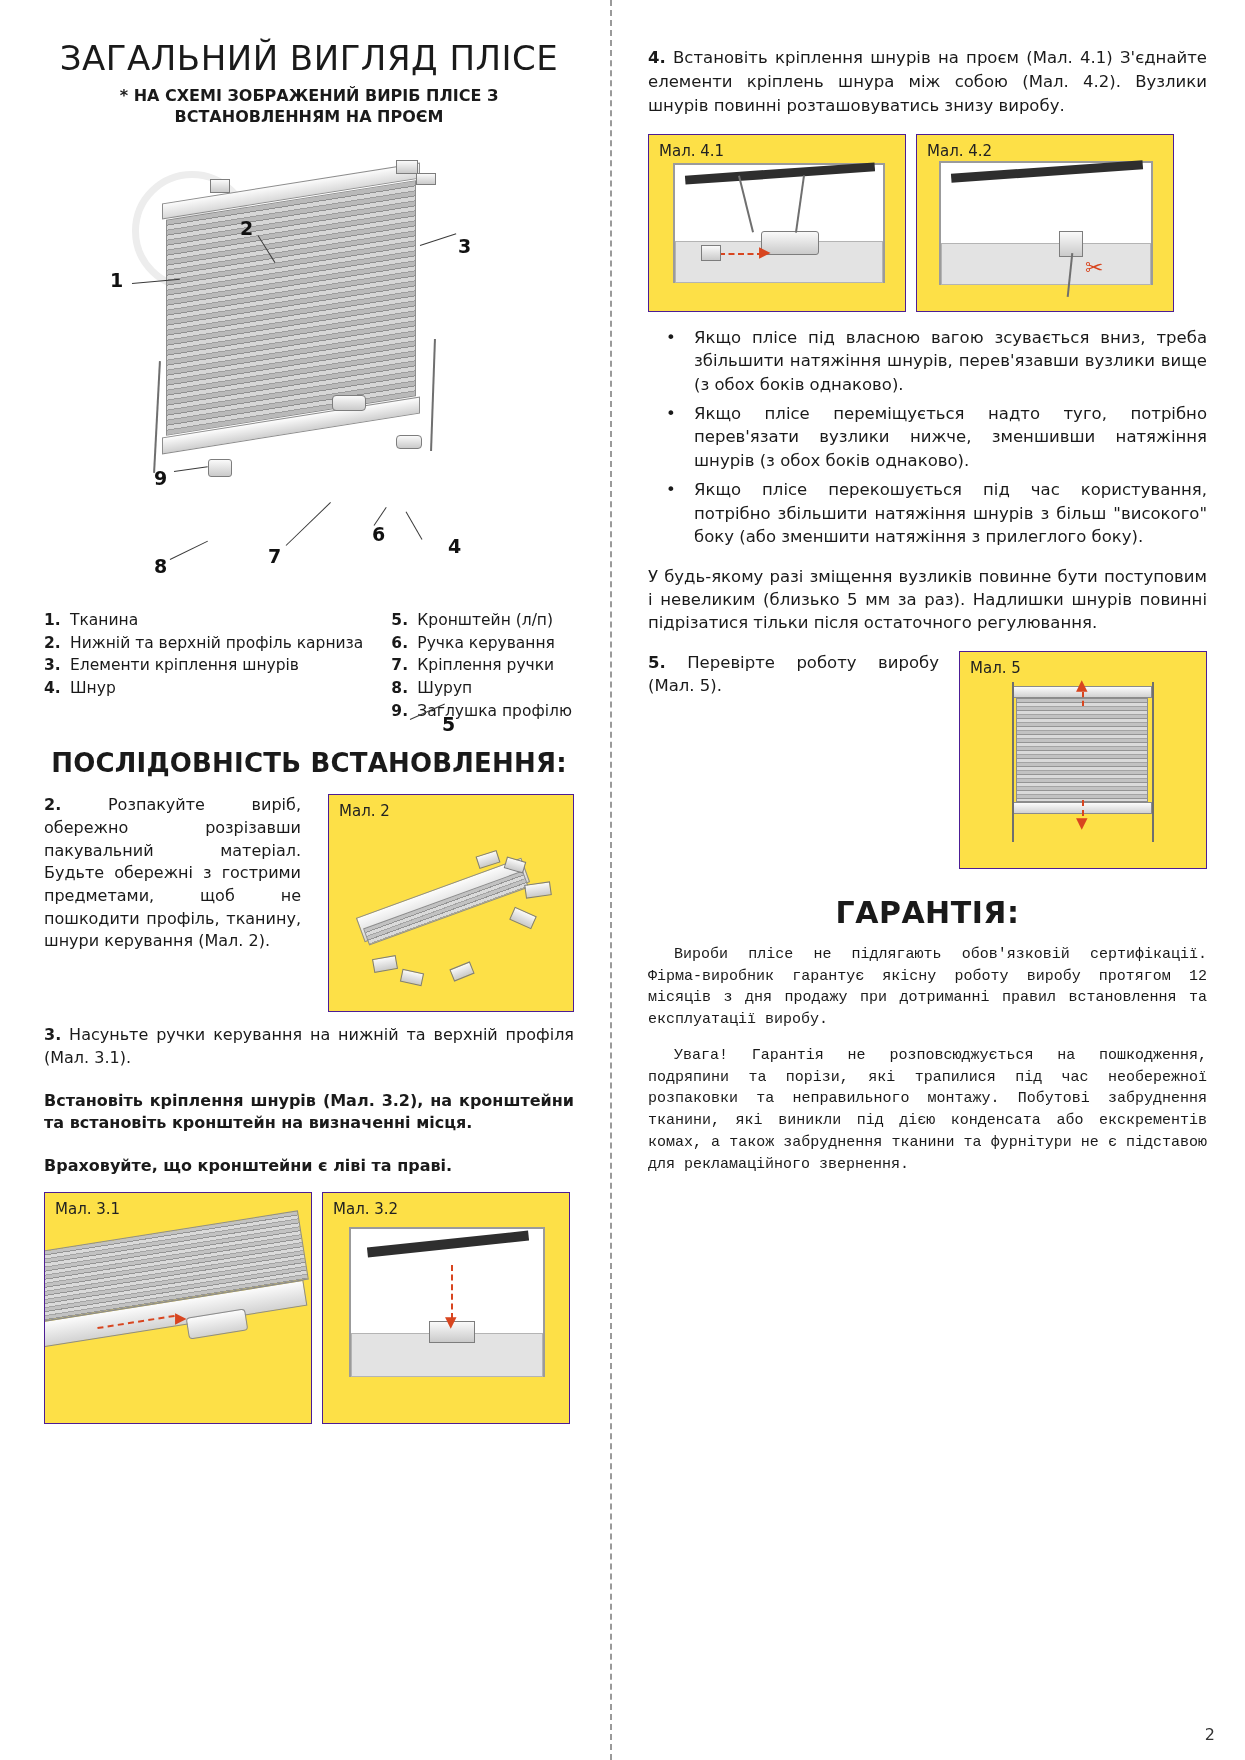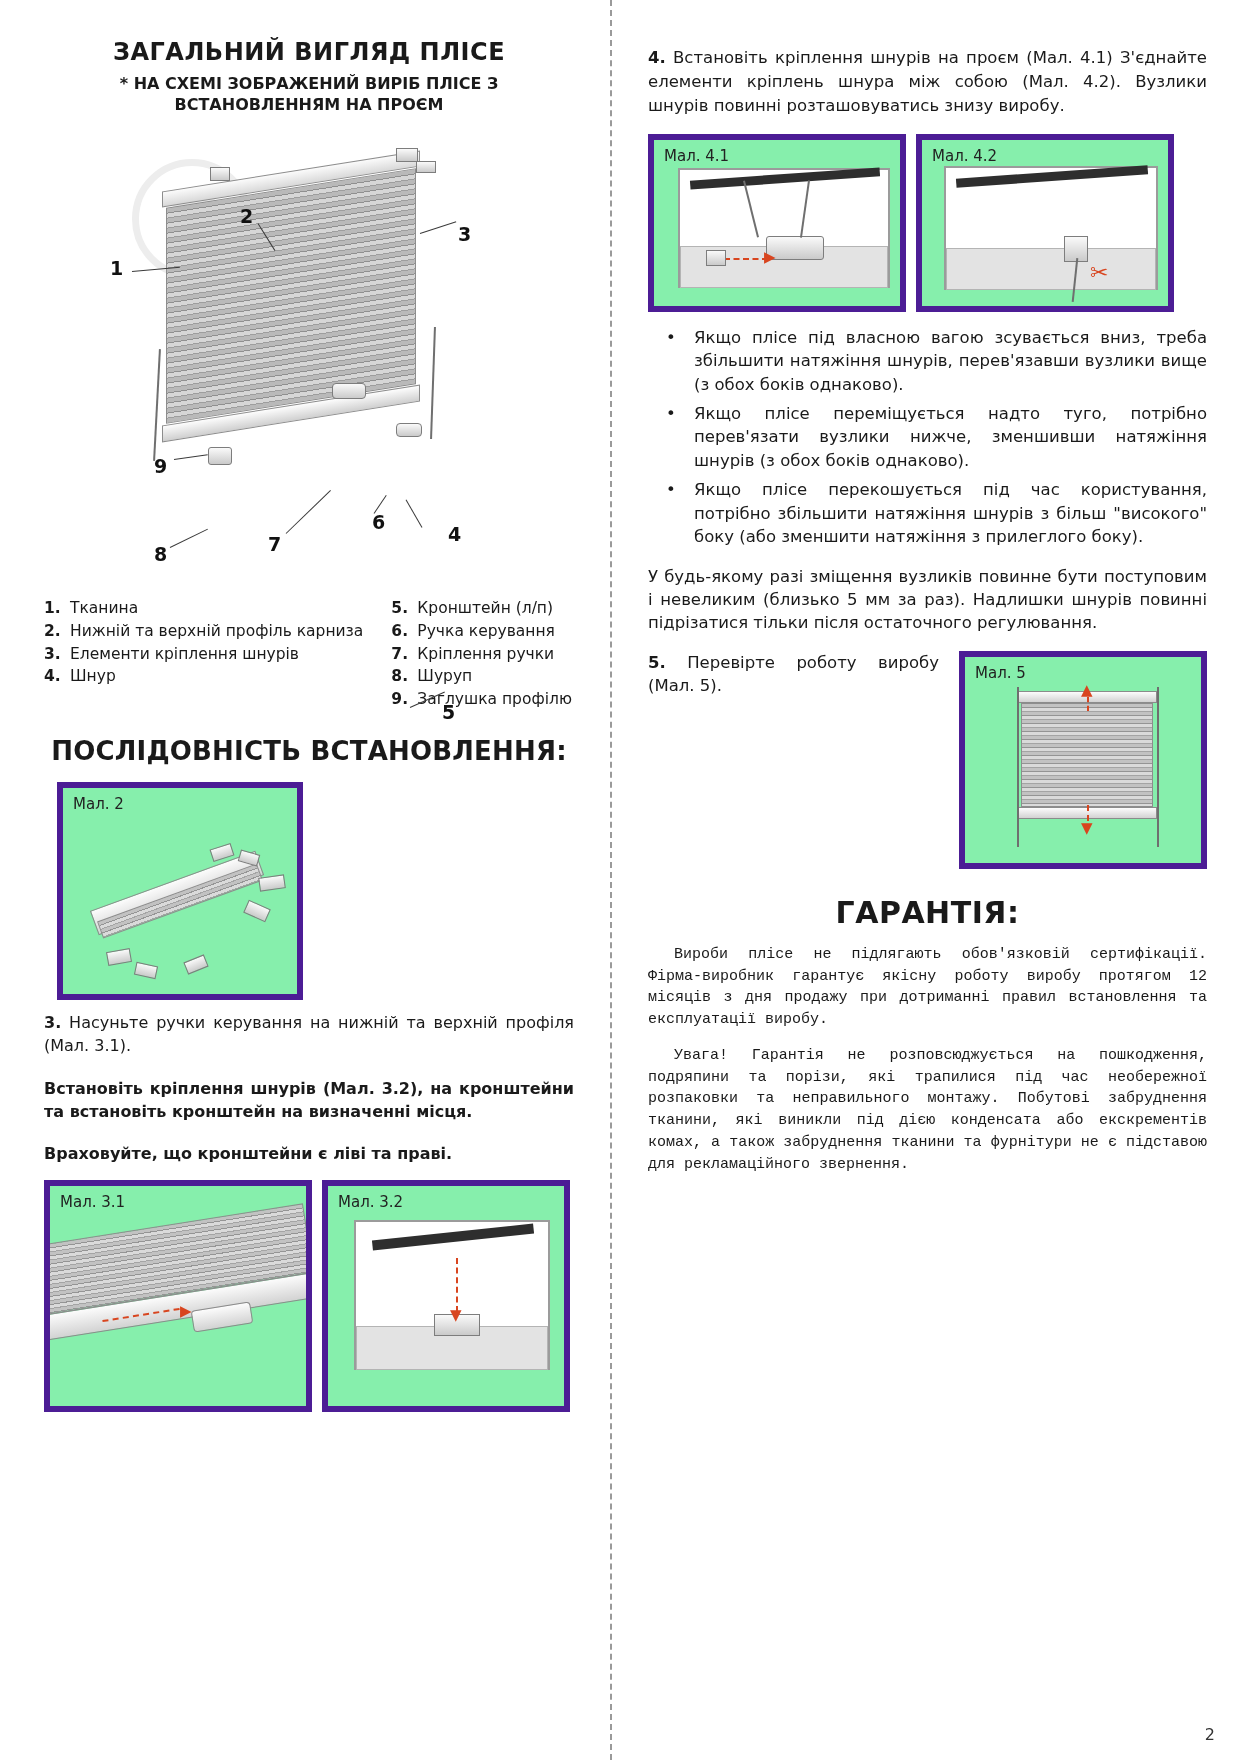--- a/index.html
+++ b/index.html
@@ -32,22 +32,22 @@
     height: 1760px;
   }
   .col-right {
     width: 633px;
     padding: 46px 38px 20px 36px;
     box-sizing: border-box;
   }
 
   
   h1.title {
-    font-size: 24px;
-    font-weight: bold;
+    font-size: 34px;
+    font-weight: normal;
     text-align: center;
     letter-spacing: 0.5px;
     margin: 4px 0 2px 0;
     line-height: 1.18;
   }
   .subtitle {
     text-align: center;
     font-size: 16px;
     font-weight: bold;
     line-height: 1.28;
@@ -187,23 +187,23 @@
   }
   .step-text {
     flex: 1;
     font-size: 16px;
     line-height: 1.42;
     text-align: justify;
   }
   .step-text b { font-weight: bold; }
 
   .figbox {
-    border: 6px solid #4c1d95;
+    border: 1px solid #4c1d95;
     position: relative;
-    background: #86efac;
+    background: #fde047;
     box-sizing: border-box;
     overflow: hidden;
   }
   .figlabel {
     position: absolute;
     top: 7px;
     left: 10px;
     font-size: 15px;
     color: #222;
     z-index: 5;
@@ -413,20 +413,24 @@
         <li>
             <span class="num">9.</span>
             <span>Заглушка профілю</span>
           </li>
       </ol>
     </div>
 
     <h2 class="section-title">ПОСЛІДОВНІСТЬ ВСТАНОВЛЕННЯ:</h2>
 
     <div class="step-row">
+      <div class="step-text">
+        <b>2.</b>
+        <span>Розпакуйте виріб, обережно розрізавши пакувальний матеріал. Будьте обережні з гострими предметами, щоб не пошкодити профіль, тканину, шнури керування (Мал. 2).</span>
+      </div>
       <div class="figbox fig2">
         <div class="figlabel">Мал. 2</div>
         <div class="rail-mini" style="left:26px;top:92px;width:176px;height:26px;transform:rotate(-20deg);"></div>
         <div class="pleat-mini" style="left:32px;top:104px;width:170px;height:18px;transform:rotate(-20deg);"></div>
         <div class="bracket" style="left:148px;top:58px;width:22px;height:13px;transform:rotate(-18deg);"></div>
         <div class="bracket" style="left:176px;top:64px;width:20px;height:12px;transform:rotate(16deg);"></div>
         <div class="bracket" style="left:196px;top:88px;width:26px;height:14px;transform:rotate(-8deg);"></div>
         <div class="bracket" style="left:182px;top:116px;width:24px;height:14px;transform:rotate(24deg);"></div>
         <div class="bracket" style="left:44px;top:162px;width:24px;height:14px;transform:rotate(-10deg);"></div>
         <div class="bracket" style="left:72px;top:176px;width:22px;height:13px;transform:rotate(12deg);"></div>

